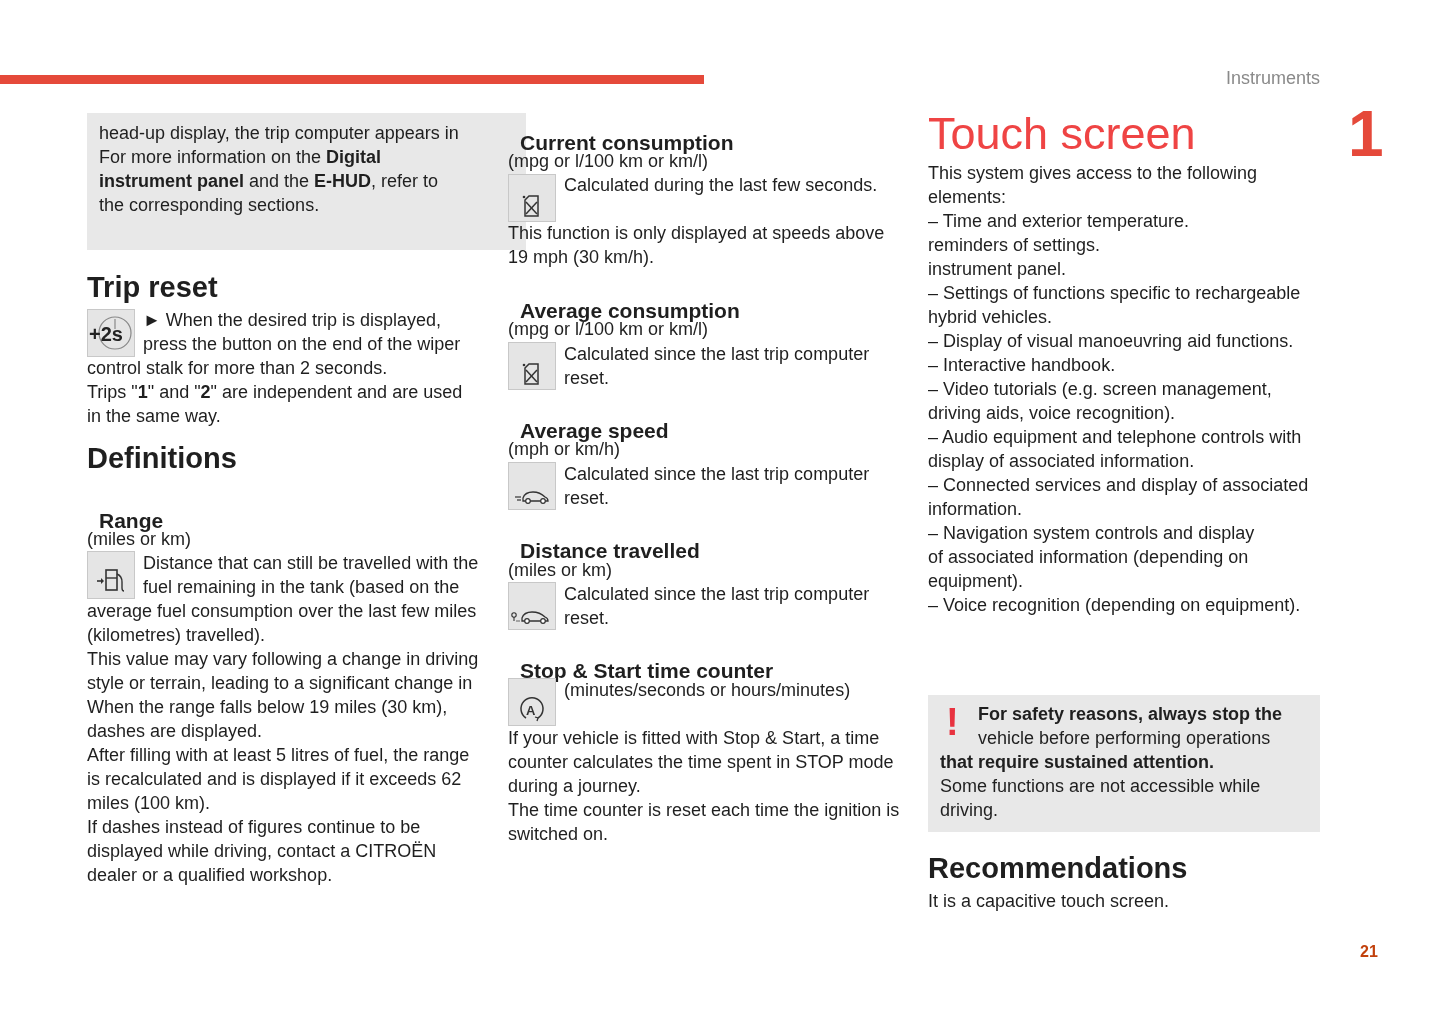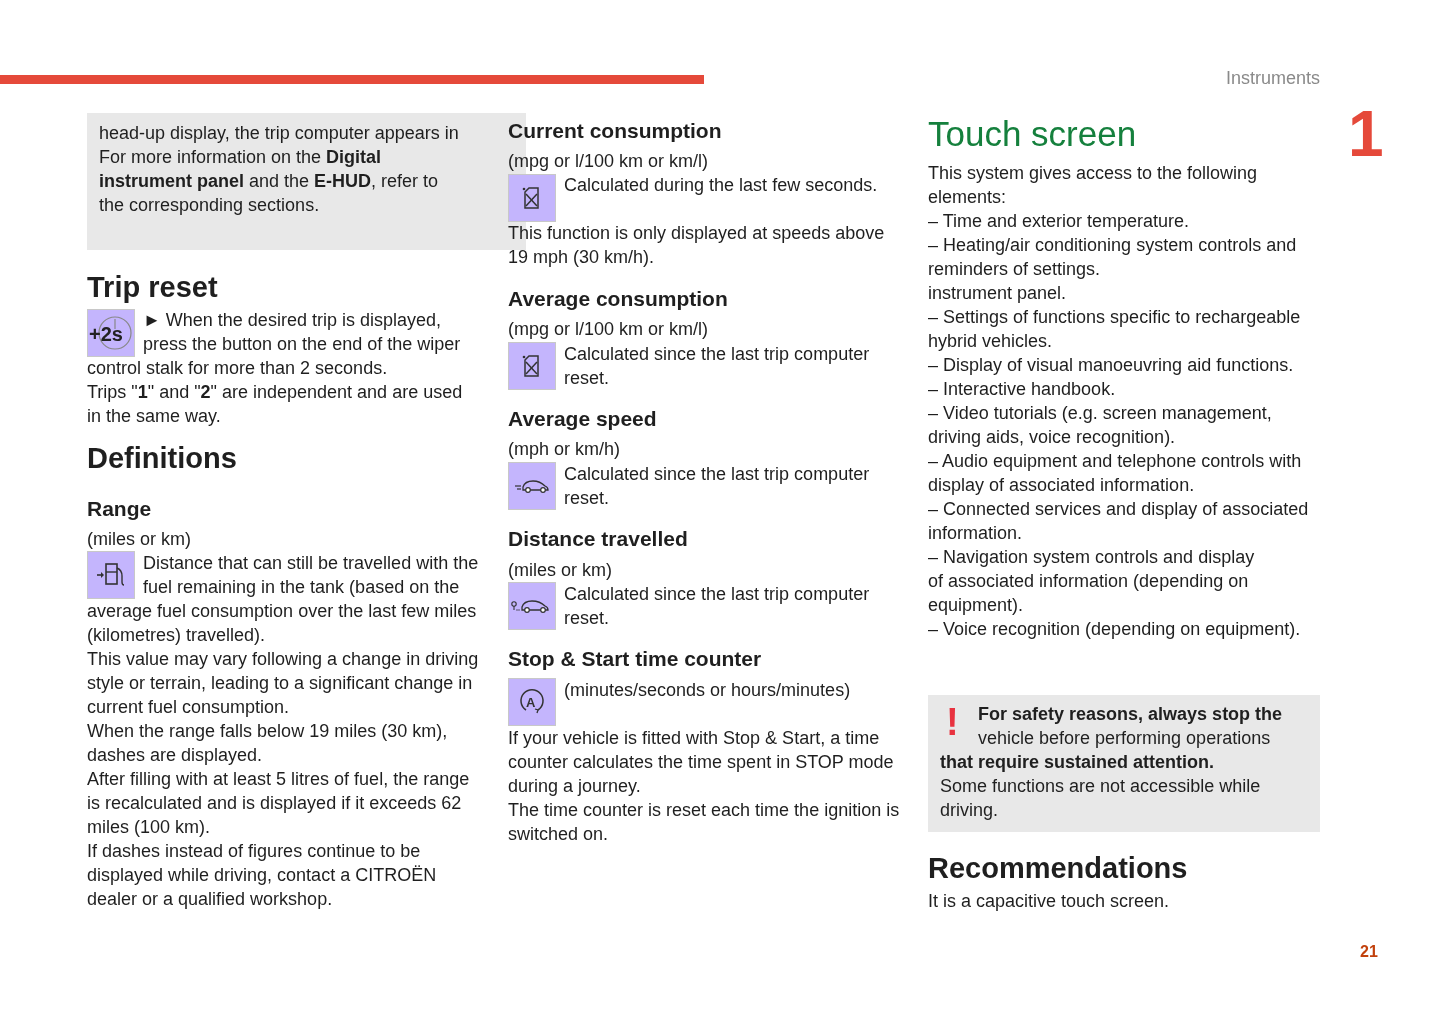--- a/index.html
+++ b/index.html
@@ -6,26 +6,26 @@
   body { width:1445px; height:1019px; background:#ffffff; position:relative; overflow:hidden;
          font-family:"Liberation Sans", sans-serif; color:#1f1f1f; }
   .redbar { position:absolute; left:0; top:75px; width:704px; height:9px; background:#e5493a; }
   .section-label { position:absolute; left:1200px; top:68px; width:120px; text-align:right;
                    font-size:18px; color:#8a8a8a; }
   .chapter-num { position:absolute; left:1348px; top:102px; font-size:64px; font-weight:bold;
                  color:#e5493a; line-height:64px; }
   .page-num { position:absolute; left:1360px; top:943px; font-size:16px; font-weight:bold; color:#c2410c; }
   .p { font-size:18px; line-height:24px; margin:0; }
   .h1 { font-size:29px; font-weight:bold; margin:0; line-height:32px; }
-  .h2 { font-size:21px; font-weight:bold; margin:0; line-height:26px; }
+  .h2 { font-size:21px; font-weight:bold; margin:12px; line-height:26px; }
   b { font-weight:bold; }
 
   .graybox { background:#e8e8e8; }
-  .iconbox { position:absolute; width:46px; height:46px; border:1px solid #c8c8c8; background:#c4b5fd;
-             display:flex; align-items:center; justify-content:center; }
+  .iconbox { position:absolute; width:46px; height:46px; border:1px solid #c8c8c8; background:#e5e5e5;
+             display:flex; align-items:flex-end; justify-content:center; }
   .abs { position:absolute; }
 </style>
 </head>
 <body>
 
 <div class="redbar"></div>
 <div class="section-label">Instruments</div>
 <div class="chapter-num">1</div>
 
 <div class="abs graybox" style="left:87px; top:113px; width:439px; height:137px;">
@@ -63,21 +63,20 @@
     <path d="M26 10 q5 2 5 8 v6 q0 3 2 3" fill="none" stroke="#333" stroke-width="1.4"></path>
   </svg>
 </div>
 <div class="abs p" style="left:143px; top:551px; width:345px;">Distance that can still be travelled with the</div>
 <div class="abs p" style="left:143px; top:575px; width:345px;">fuel remaining in the tank (based on the</div>
 <div class="abs" style="left:87px; top:599px; width:400px;">
   <div class="p">average fuel consumption over the last few miles</div>
   <div class="p">(kilometres) travelled).</div>
   <div class="p">This value may vary following a change in driving</div>
   <div class="p">style or terrain, leading to a significant change in</div>
-  <div class="p">current fuel consumption.</div>
   <div class="p">When the range falls below 19 miles (30 km),</div>
   <div class="p">dashes are displayed.</div>
   <div class="p">After filling with at least 5 litres of fuel, the range</div>
   <div class="p">is recalculated and is displayed if it exceeds 62</div>
   <div class="p">miles (100 km).</div>
   <div class="p">If dashes instead of figures continue to be</div>
   <div class="p">displayed while driving, contact a CITROËN</div>
   <div class="p">dealer or a qualified workshop.</div>
 </div>
 
@@ -148,26 +147,25 @@
 </div>
 <div class="abs p" style="left:564px; top:678px;">(minutes/seconds or hours/minutes)</div>
 <div class="abs" style="left:508px; top:726px; width:400px;">
   <div class="p">If your vehicle is fitted with Stop &amp; Start, a time</div>
   <div class="p">counter calculates the time spent in STOP mode</div>
   <div class="p">during a journey.</div>
   <div class="p">The time counter is reset each time the ignition is</div>
   <div class="p">switched on.</div>
 </div>
 
-<div class="abs" style="left:928px; top:114px; font-size:35px; color:#15803d; line-height:40px;">Touch screen</div>
+<div class="abs" style="left:928px; top:114px; font-size:45px; color:#ef4444; line-height:40px;">Touch screen</div>
 <div class="abs" style="left:928px; top:161px; width:400px;">
   <div class="p">This system gives access to the following</div>
   <div class="p">elements:</div>
   <div class="p">–  Time and exterior temperature.</div>
-  <div class="p">–  Heating/air conditioning system controls and</div>
   <div class="p">reminders of settings.</div>
   <div class="p">instrument panel.</div>
   <div class="p">–  Settings of functions specific to rechargeable</div>
   <div class="p">hybrid vehicles.</div>
   <div class="p">–  Display of visual manoeuvring aid functions.</div>
   <div class="p">–  Interactive handbook.</div>
   <div class="p">–  Video tutorials (e.g. screen management,</div>
   <div class="p">driving aids, voice recognition).</div>
   <div class="p">–  Audio equipment and telephone controls with</div>
   <div class="p">display of associated information.</div>

